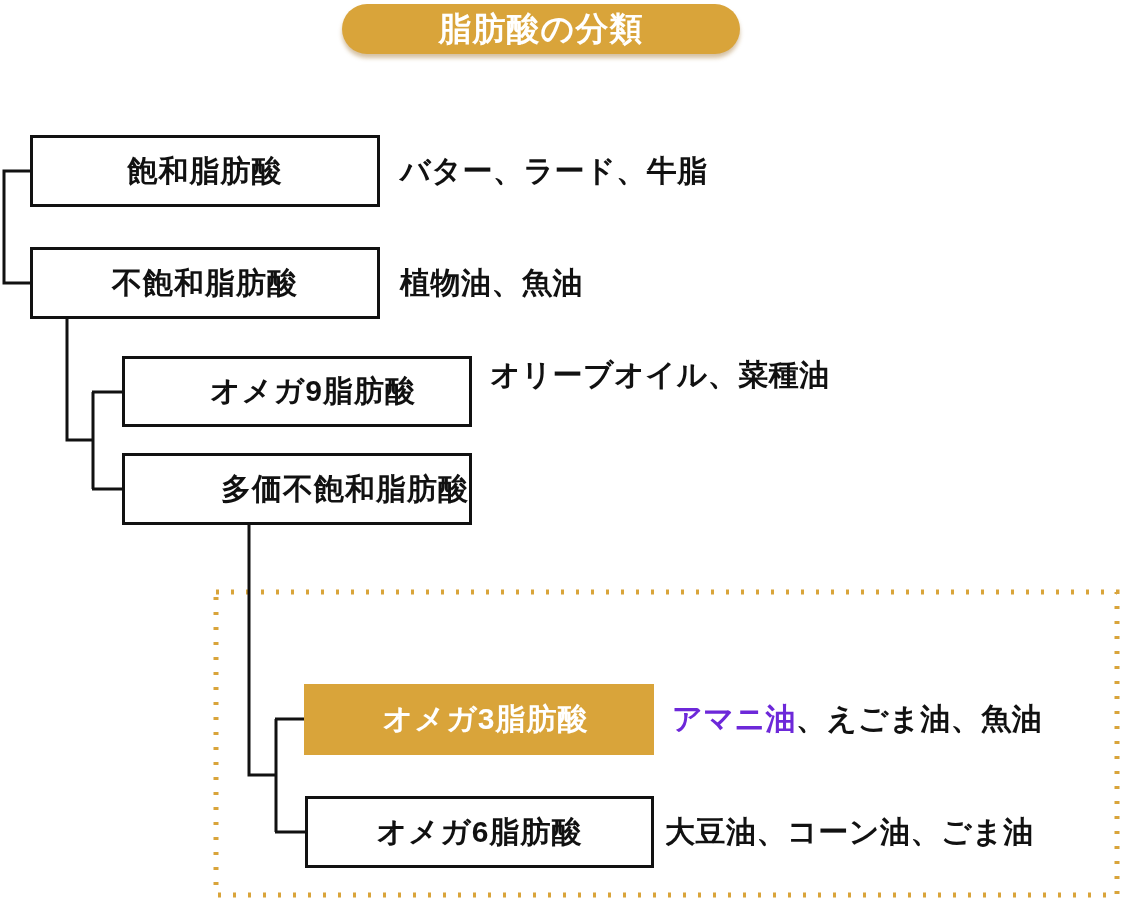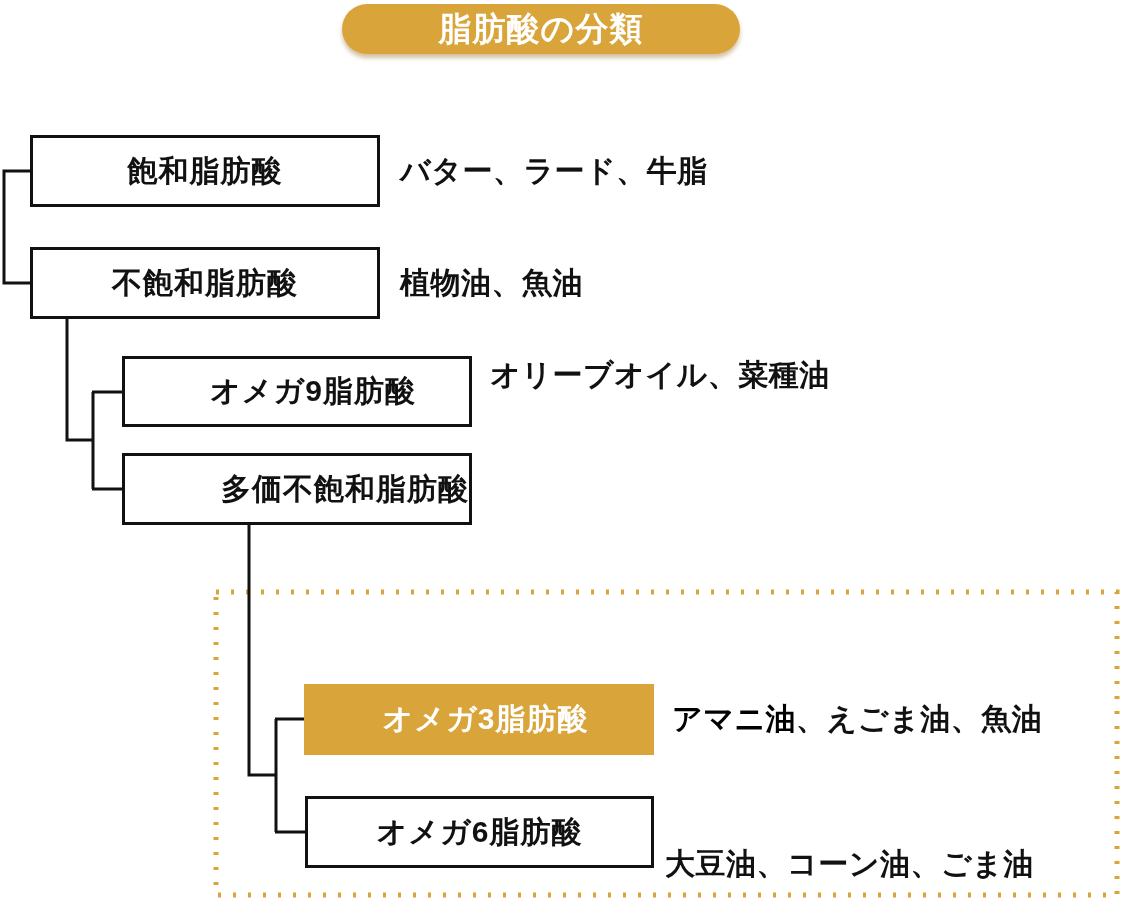--- a/index.html
+++ b/index.html
@@ -31,21 +31,21 @@
   }
   .node-box.accent{
     background:#D9A43A;border:none;color:#ffffff;
   }
   
   .example-text{
     display:flex;align-items:center;
     font-size:30px;font-weight:700;color:#111111;letter-spacing:0.5px;
     z-index:2;white-space:nowrap;
   }
-  .example-text .hl{color:#000000;}
+  .example-text .hl{color:#6d28d9;}
   
   .essential-badge{
     left:384px;top:563px;width:589px;height:58px;
     background:#ffffff;border:4px solid #D9A43A;border-radius:31px;
     display:flex;align-items:center;justify-content:center;
     color:#D9A43A;font-size:36px;font-weight:700;letter-spacing:3px;
     box-shadow:0 3px 3px rgba(150,100,25,0.25);
     z-index:3;white-space:nowrap;
   }
 </style>
@@ -99,17 +99,17 @@
     <span>オメガ3脂肪酸</span>
   </div>
   <div class="abs example-text" style="left:672px;top:684px;height:71px;">
     <span class="hl">アマニ油</span>
       <span>、えごま油、魚油</span>
   </div>
 
   <div class="abs node-box" style="left:305px;top:796px;width:349px;height:72px;">
     <span>オメガ6脂肪酸</span>
   </div>
-  <div class="abs example-text" style="left:665px;top:828px;height:72px;">
+  <div class="abs example-text" style="left:665px;top:796px;height:72px;">
     <span>大豆油、コーン油、ごま油</span>
   </div>
 
 </div>
 
 </body></html>

